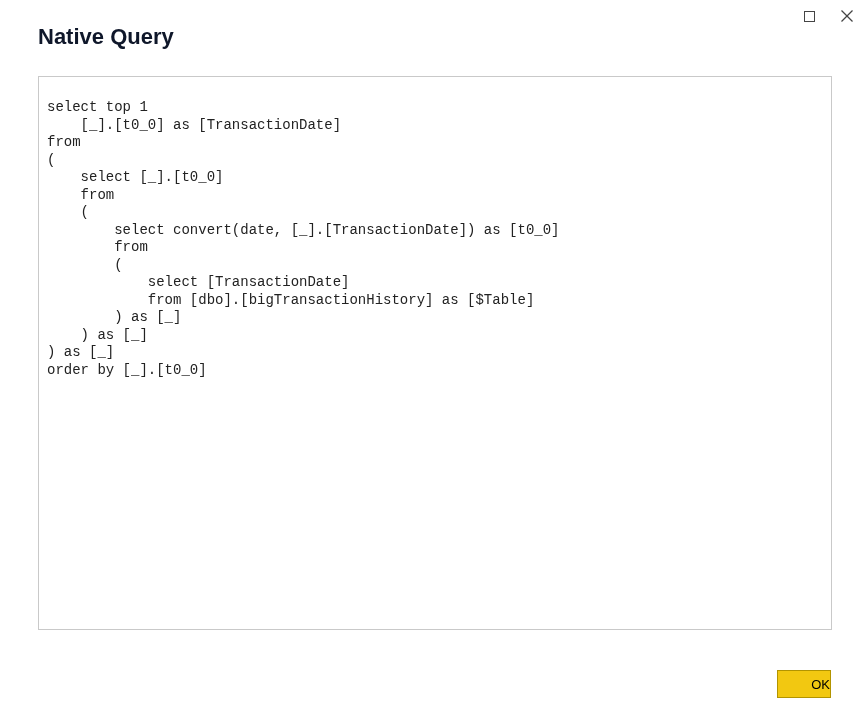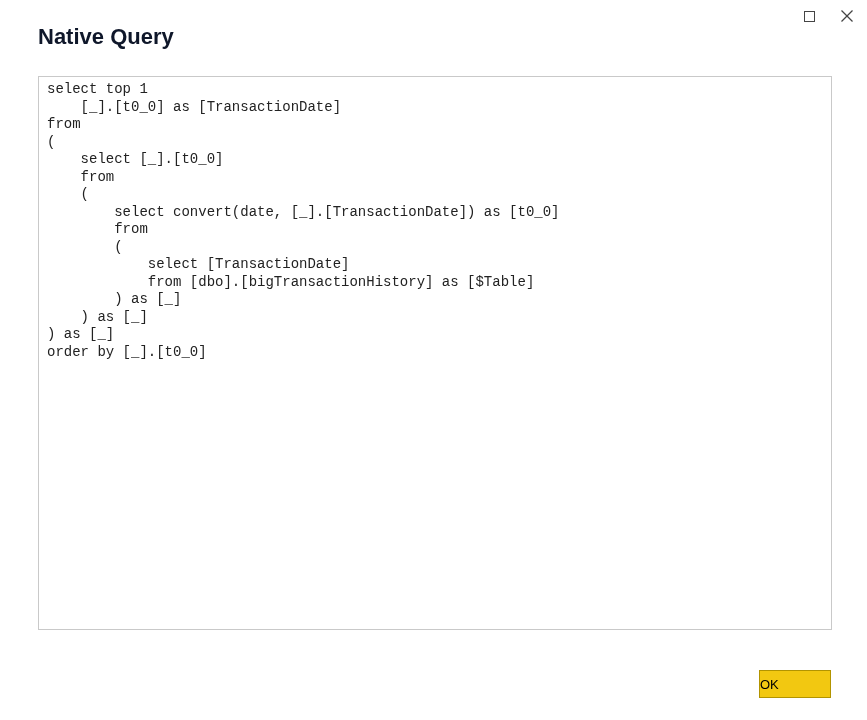--- a/index.html
+++ b/index.html
@@ -44,45 +44,45 @@
       color: #0f172a;
     }
     .query-box {
       position: absolute;
       top: 76px;
       left: 38px;
       width: 794px;
       height: 554px;
       border: 1px solid #c9c9c9;
       background: #ffffff;
-      padding: 4px 8px;
+      padding: 22px 8px;
       overflow: auto;
     }
     .query-text {
       font-family: Consolas, "Courier New", monospace;
       font-size: 14px;
       line-height: 1.25;
       white-space: pre;
       color: #222;
     }
     .footer {
       position: absolute;
       bottom: 22px;
       right: 36px;
     }
     .ok-button {
       background: #f2c811;
       border: 1px solid #b29400;
       color: #000;
       font-size: 13px;
       font-family: "Segoe UI", Arial, sans-serif;
-      width: 72px;
+      width: 54px;
       height: 28px;
       cursor: pointer;
-      text-align: left;
+      text-align: right;
     }
   </style>
 </head>
 <body>
 
 <div class="titlebar">
   <div class="titlebar-btn">
     <svg width="11" height="11" viewBox="0 0 11 11">
       <rect x="0.5" y="0.5" width="10" height="10" fill="none" stroke="#444" stroke-width="1"></rect>
     </svg>

